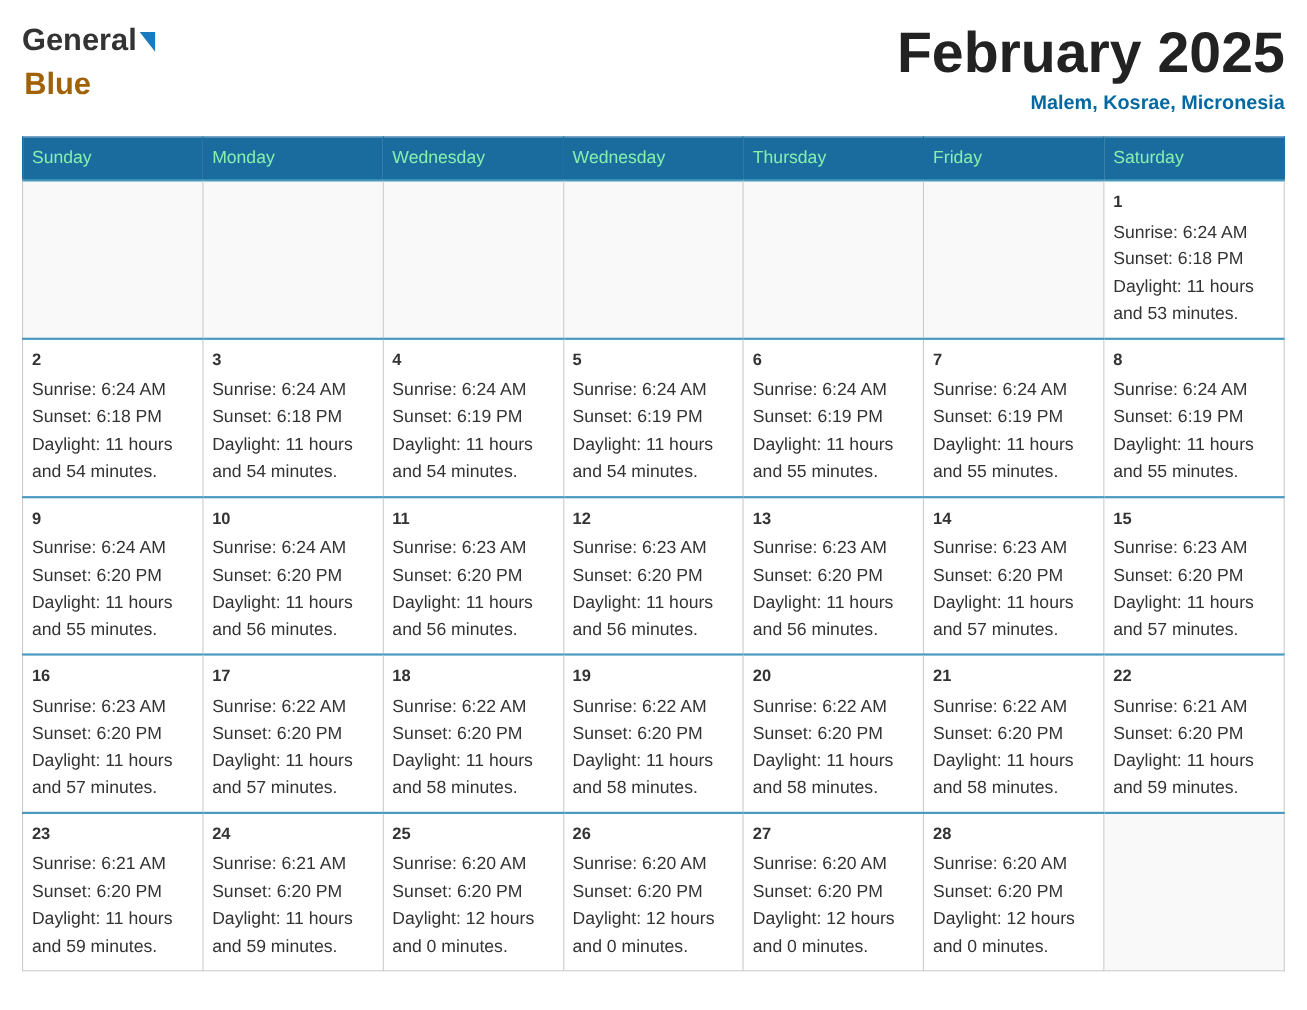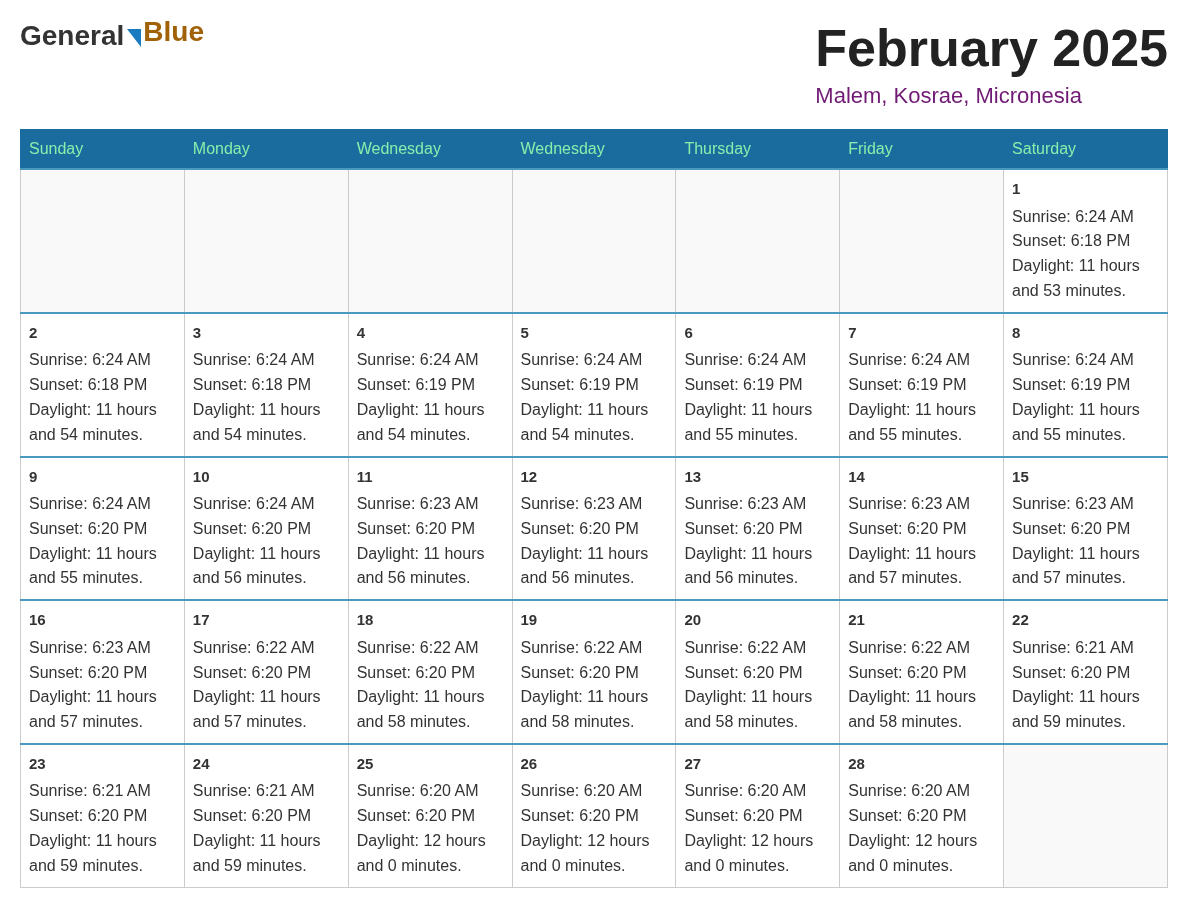--- a/index.html
+++ b/index.html
@@ -11,21 +11,23 @@
       padding: 20px;
     }
     .header {
       display: flex;
       justify-content: space-between;
       align-items: flex-start;
       margin-bottom: 20px;
     }
     .logo {
       display: flex;
+      flex-direction: column;
       align-items: flex-start;
+      gap: 12px;
     }
     .logo-text-general {
       font-size: 28px;
       font-weight: bold;
       color: #333;
       display: flex;
       align-items: center;
     }
     .logo-triangle {
       width: 0;
@@ -37,32 +39,33 @@
       margin-top: 4px;
     }
     .logo-blue {
       font-size: 28px;
       font-weight: bold;
       color: #a16207;
       margin-top: -4px;
       margin-left: 2px;
     }
     .title-section {
-      text-align: left;
+      text-align: right;
     }
     .calendar-title {
       font-size: 52px;
       font-weight: bold;
       color: #222;
       line-height: 1.1;
     }
     .calendar-subtitle {
-      font-size: 22px;
-      color: #701a75;
+      font-size: 18px;
+      color: #0369a1;
       margin-top: 6px;
+      font-weight: bold;
     }
     .calendar-table {
       width: 100%;
       border-collapse: collapse;
       border: 1px solid #ccc;
     }
     .calendar-table th {
       background: #1a6b9e;
       color: #86efac;
       padding: 10px 8px;

